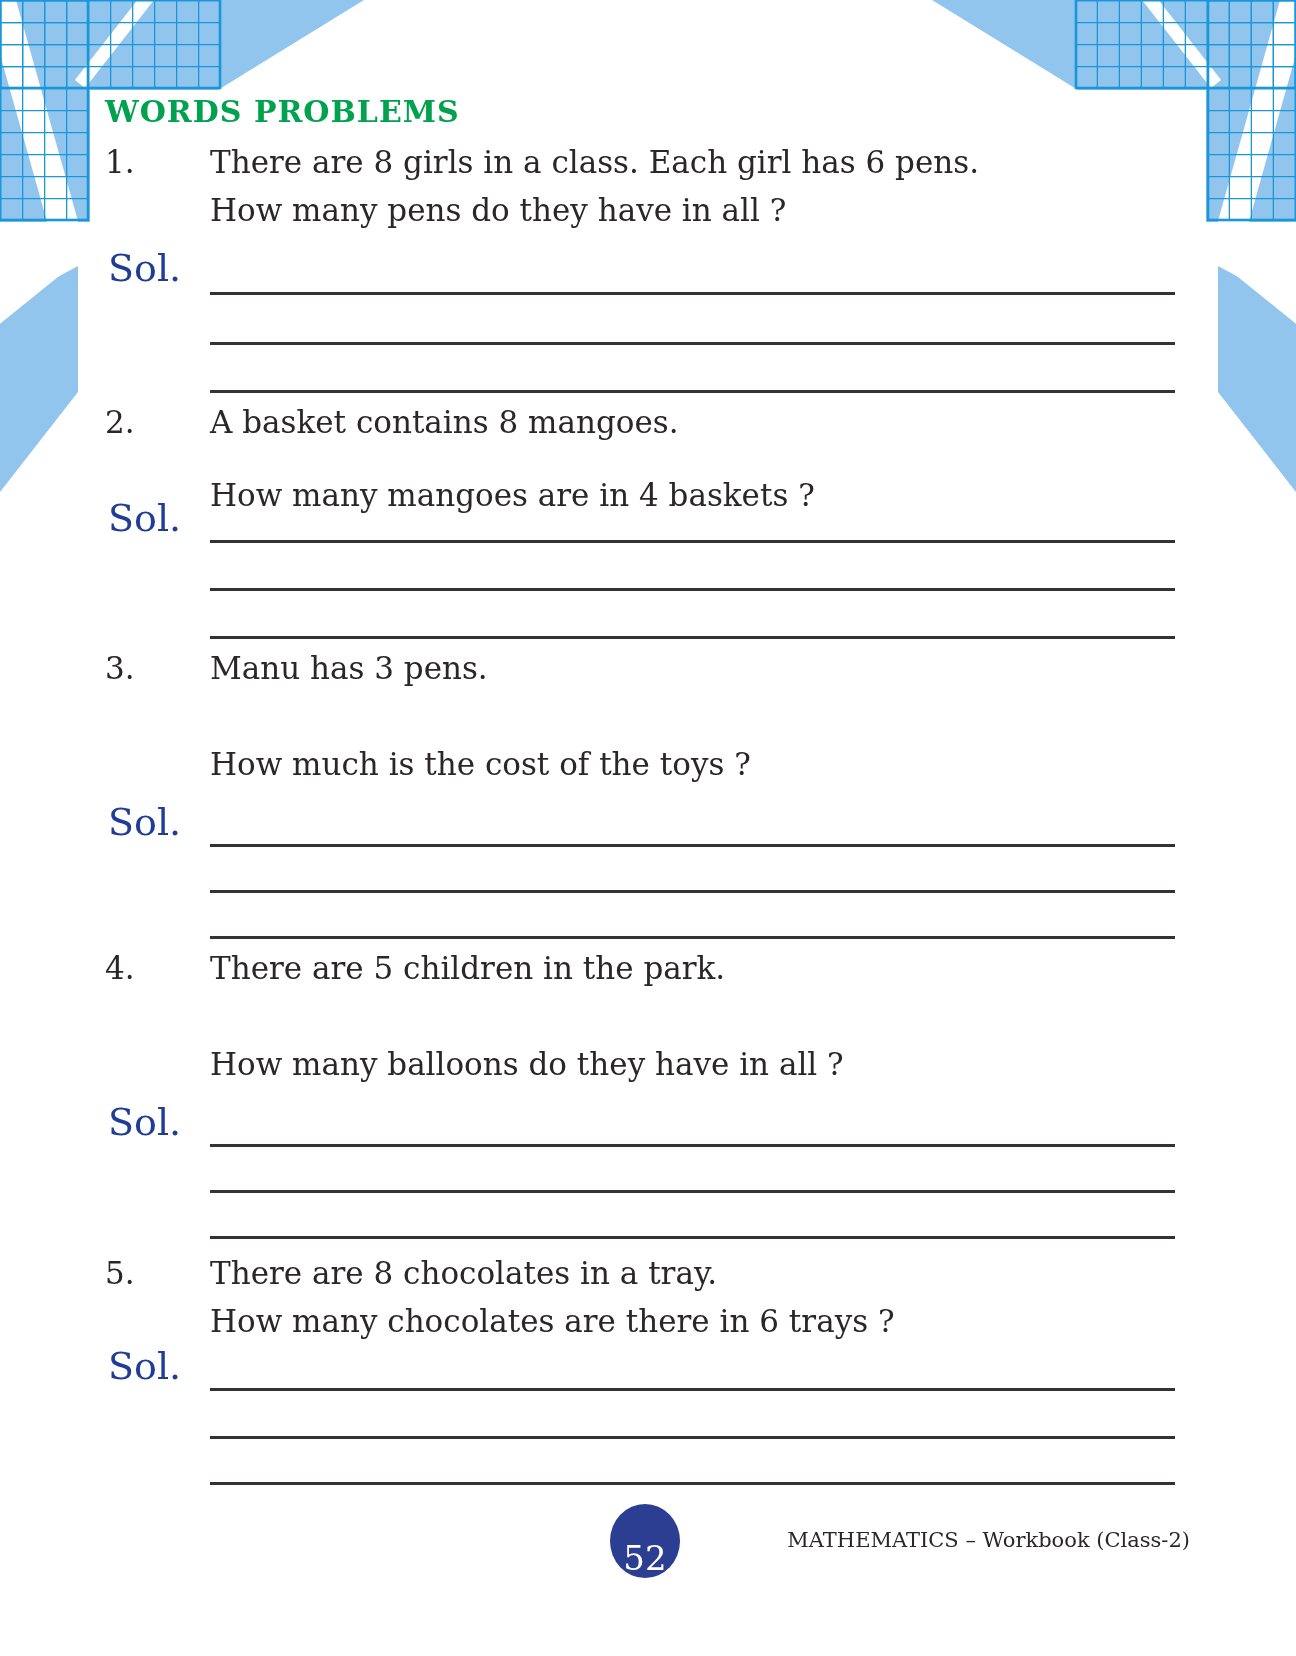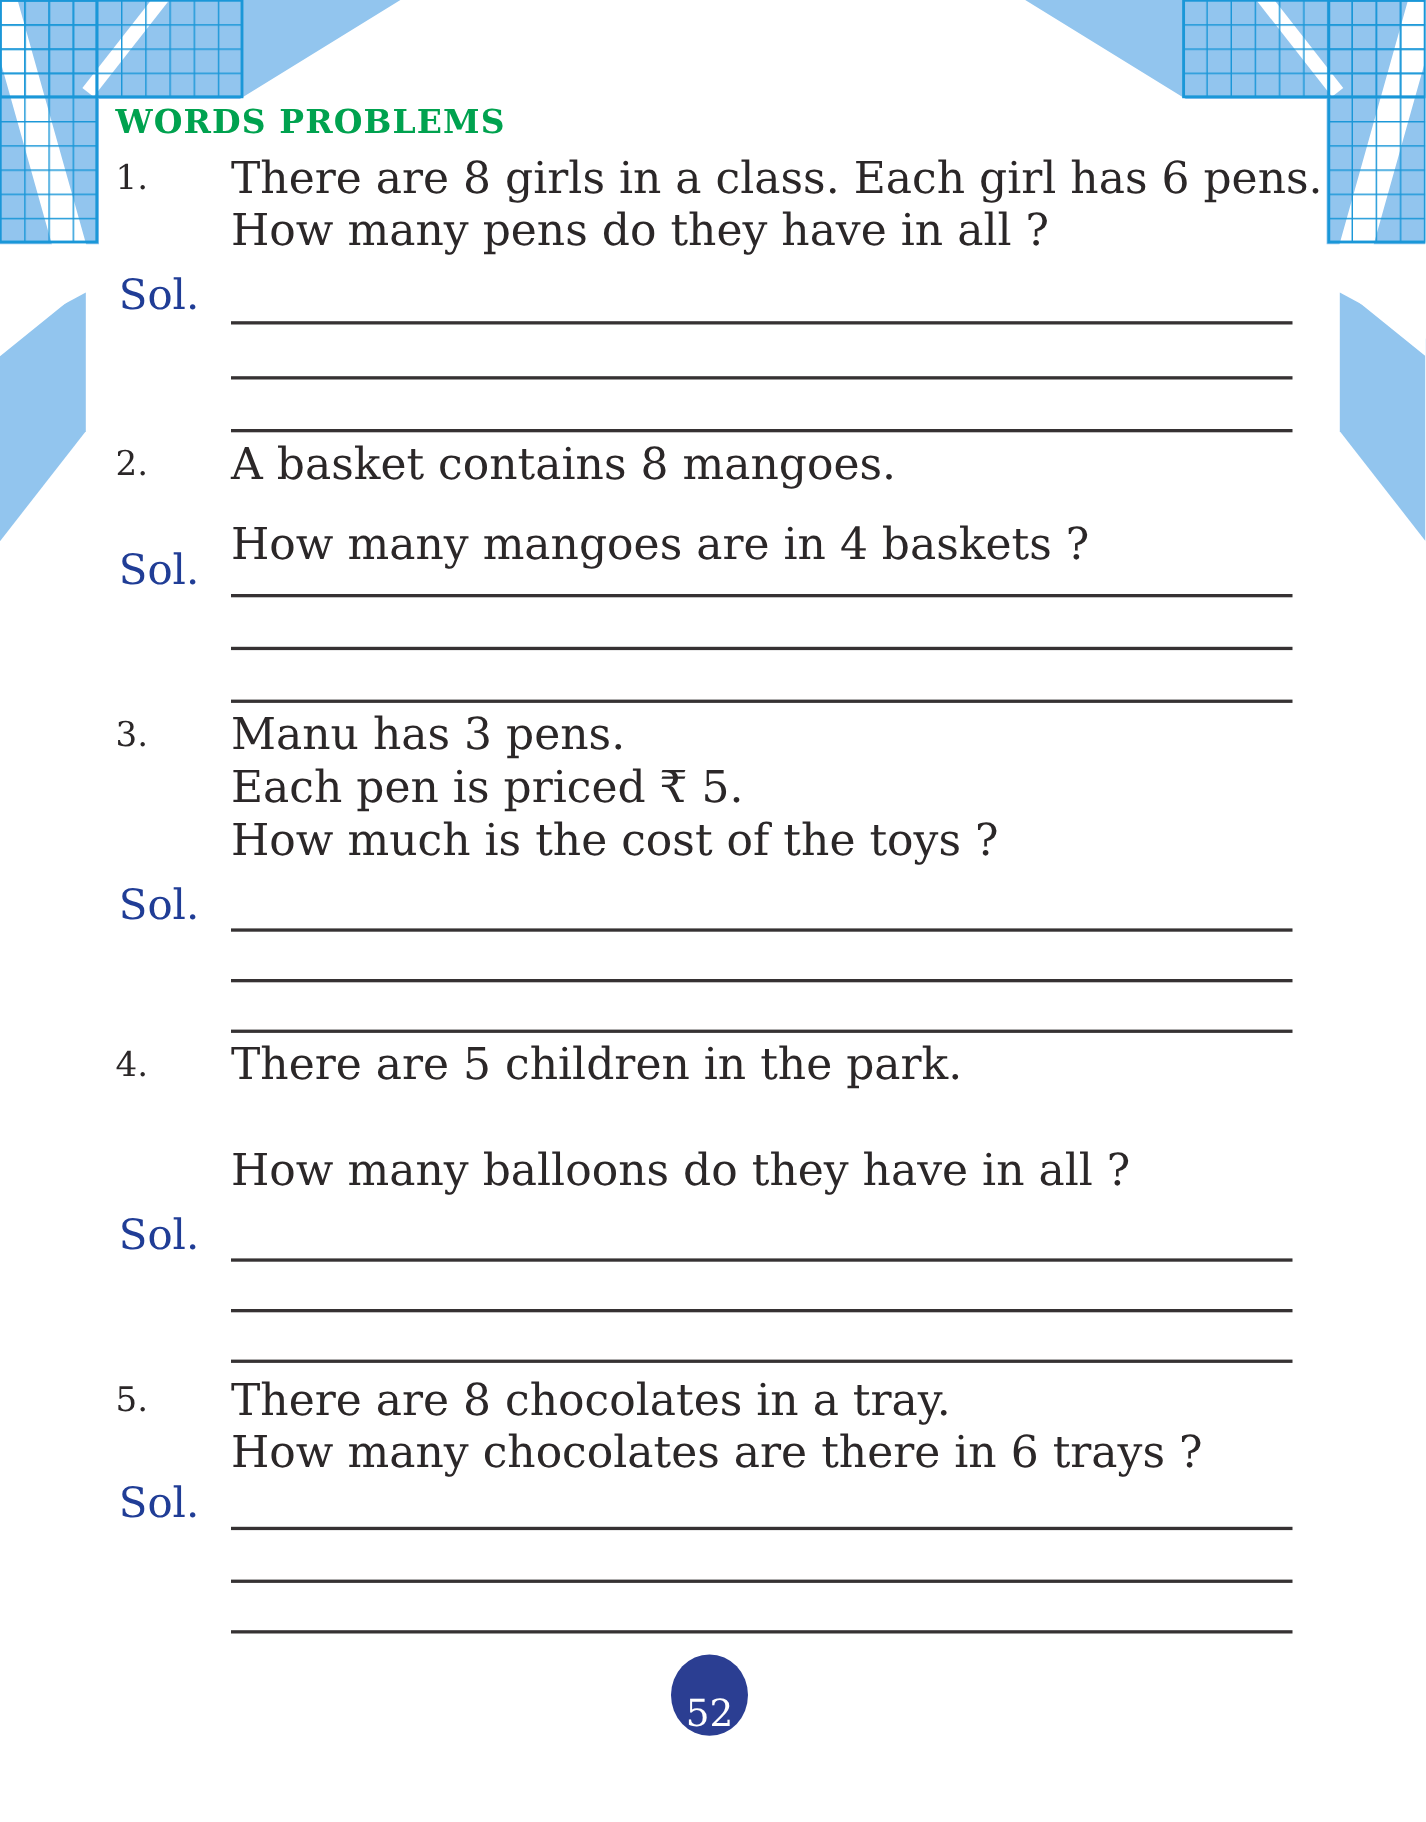--- a/index.html
+++ b/index.html
@@ -16,21 +16,21 @@
     position:absolute;left:105px;top:94px;
     font-size:30px;font-weight:bold;letter-spacing:1px;
     color:#00a24f;white-space:nowrap;
   }
   .pnum{
     position:absolute;left:105px;width:90px;
     font-size:31px;line-height:36px;white-space:nowrap;
   }
   .pline{
     position:absolute;left:210px;
-    font-size:40px;line-height:36px;white-space:nowrap;
+    font-size:31px;line-height:36px;white-space:nowrap;
   }
   .sol{
     position:absolute;left:108px;
     font-size:38px;line-height:36px;
     color:#203d96;white-space:nowrap;
   }
   .rule{
     position:absolute;left:210px;width:965px;height:0;
     border-top:3px solid #363233;
   }
@@ -80,21 +80,20 @@
   <div class="pnum" style="top:404px">2.</div>
   <div class="pline" style="top:404px">A basket contains 8 mangoes.</div>
   <div class="pline" style="top:477px">How many mangoes are in 4 baskets ?</div>
   <div class="sol" style="top:500px">Sol.</div>
   <div class="rule" style="top:540px"></div>
   <div class="rule" style="top:588px"></div>
   <div class="rule" style="top:636px"></div>
 
   <div class="pnum" style="top:650px">3.</div>
   <div class="pline" style="top:650px">Manu has 3 pens.</div>
-  <div class="pline" style="top:698px">Each pen is priced ₹ 5.</div>
   <div class="pline" style="top:746px">How much is the cost of the toys ?</div>
   <div class="sol" style="top:804px">Sol.</div>
   <div class="rule" style="top:844px"></div>
   <div class="rule" style="top:890px"></div>
   <div class="rule" style="top:936px"></div>
 
   <div class="pnum" style="top:950px">4.</div>
   <div class="pline" style="top:950px">There are 5 children in the park.</div>
   <div class="pline" style="top:1046px">How many balloons do they have in all ?</div>
   <div class="sol" style="top:1104px">Sol.</div>
@@ -106,14 +105,15 @@
   <div class="pline" style="top:1255px">There are 8 chocolates in a tray.</div>
   <div class="pline" style="top:1303px">How many chocolates are there in 6 trays ?</div>
   <div class="sol" style="top:1348px">Sol.</div>
   <div class="rule" style="top:1388px"></div>
   <div class="rule" style="top:1436px"></div>
   <div class="rule" style="top:1482px"></div>
 
   <div class="page-badge">
     <span>52</span>
   </div>
+  <div class="footer">MATHEMATICS – Workbook (Class-2)</div>
 
 </div>
 
 </body></html>

